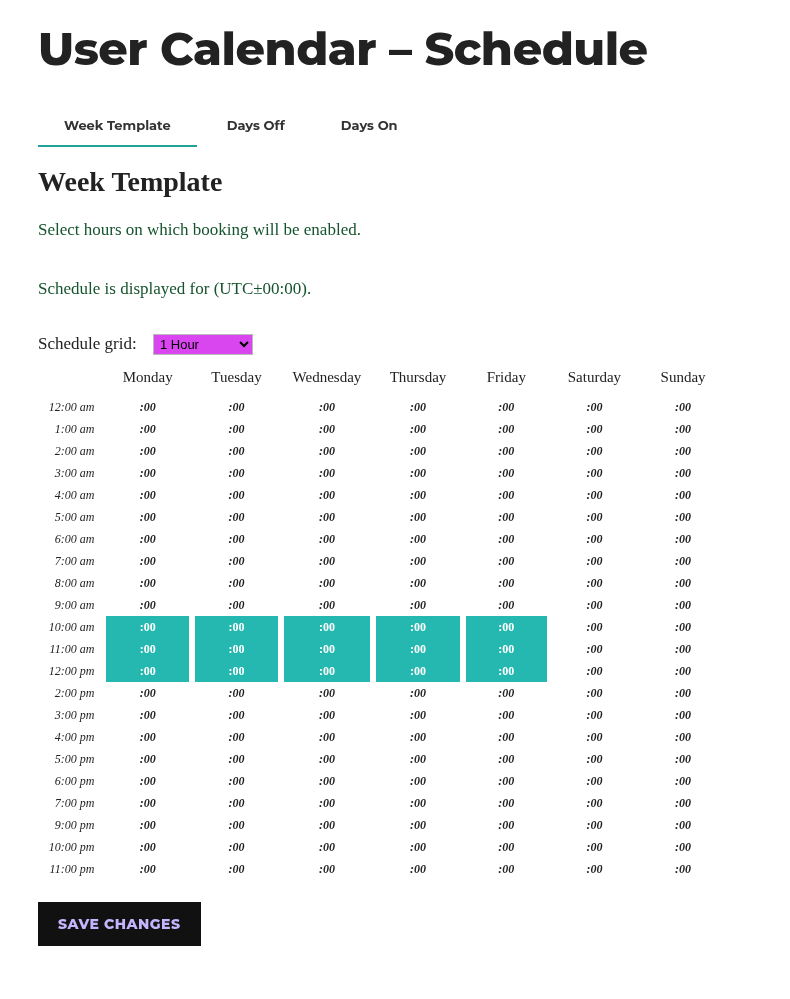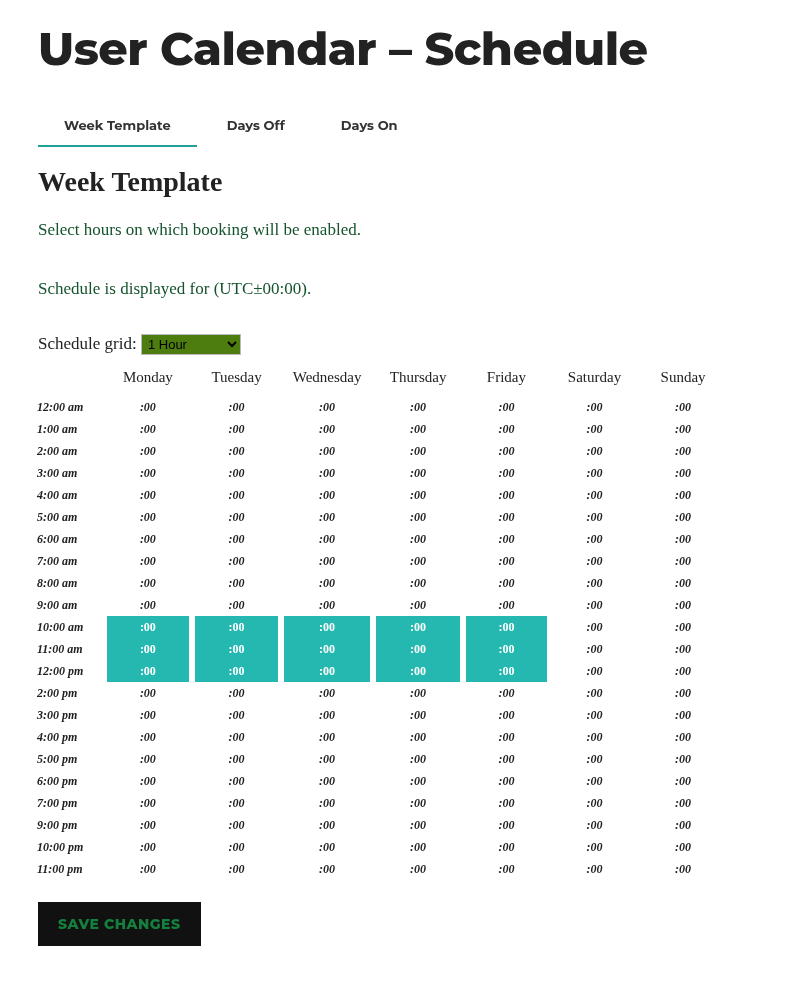--- a/index.html
+++ b/index.html
@@ -60,41 +60,43 @@
     font-family: Georgia, "Times New Roman", serif;
     font-size: 17px;
     margin-bottom: 6px;
   }
   .grid-select-row select {
     font-family: Arial, sans-serif;
     font-size: 13px;
     padding: 1px 2px;
     width: 100px;
     border: 1px solid #bbb;
-    background: #4d7c0f;
+    background: #d946ef;
+    margin-left: 12px;
   }
   table.schedule {
     border-collapse: separate;
     border-spacing: 6px 0.5px;
     width: 700px;
     margin-left: -8px;
   }
   table.schedule th.day-head {
     font-family: Georgia, "Times New Roman", serif;
     font-weight: 400;
     font-size: 15px;
     padding: 8px 0 10px 0;
     text-align: center;
     color: #222;
   }
   table.schedule td.row-label {
     font-family: Georgia, "Times New Roman", serif;
     font-style: italic;
-    font-weight: 700;
+    font-weight: 400;
     font-size: 12px;
+    text-align: right;
     padding-right: 6px;
     white-space: nowrap;
     width: 60px;
     color: #222;
   }
   table.schedule td.cell {
     font-family: Georgia, "Times New Roman", serif;
     font-style: italic;
     font-weight: 600;
     font-size: 12px;
@@ -106,21 +108,21 @@
   }
   table.schedule td.cell.sel {
     background: #25b8b0;
     color: #fff;
     font-style: normal;
     font-weight: 700;
   }
   .save-btn {
     margin-top: 22px;
     background: #111;
-    color: #15803d;
+    color: #c4b5fd;
     font-family: "Montserrat", "Segoe UI", Arial, sans-serif;
     font-weight: 800;
     font-size: 14px;
     border: none;
     padding: 13px 20px;
     letter-spacing: 0.5px;
     cursor: pointer;
   }
 </style>
 </head>

